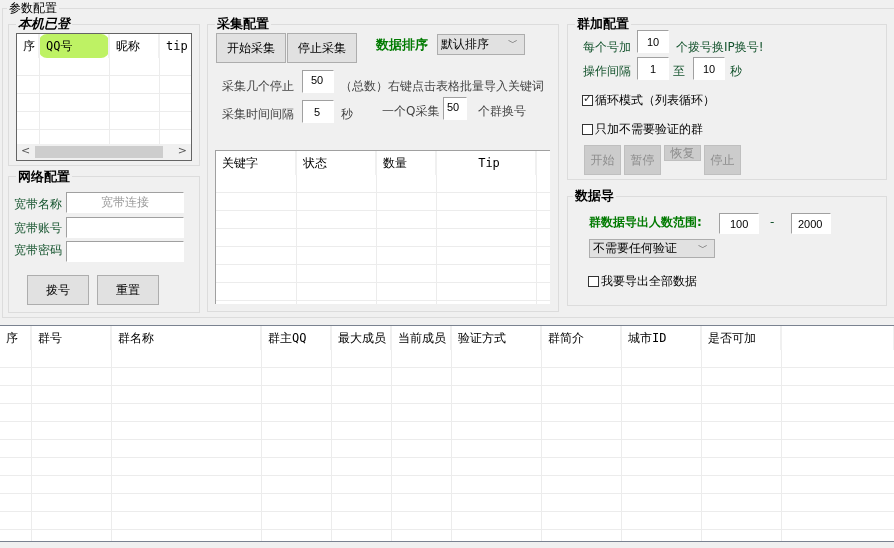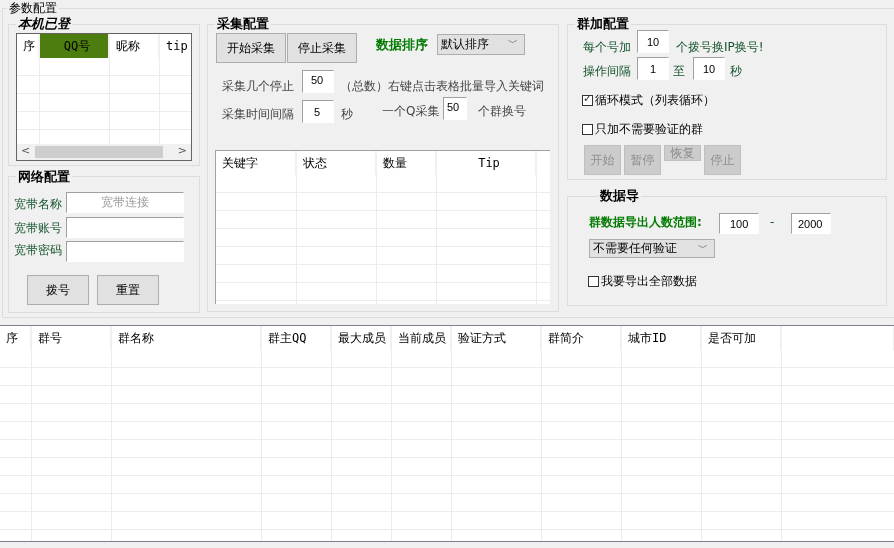--- a/index.html
+++ b/index.html
@@ -45,21 +45,21 @@
   <table id="local-table" style="width:190px;">
     <colgroup>
         <col style="width:22px">
         <col style="width:70px">
         <col style="width:50px">
         <col style="width:48px">
       </colgroup>
     <thead>
         <tr id="local-head">
           <th>序</th>
-          <th class="mono" style="text-align: center; background: #4d7c0f;">QQ号</th>
+          <th class="mono" style="background: #bef264; border-radius: 8px;">QQ号</th>
           <th>昵称</th>
           <th class="mono" style="text-align: left;">tip</th>
         </tr>
       </thead>
     <tbody id="local-body">
         <tr>
           <td></td>
           <td></td>
           <td></td>
           <td></td>
@@ -224,21 +224,21 @@
 <div class="chk" style="left:582px;top:121px;">
   <span class="box"></span>
   <span>只加不需要验证的群</span>
 </div>
 <div class="btn disabled" style="left:584px;top:145px;width:37px;height:30px;">开始</div>
 <div class="btn disabled" style="left:624px;top:145px;width:37px;height:30px;">暂停</div>
 <div class="btn disabled" style="left:664px;top:145px;width:37px;height:16px;">恢复</div>
 <div class="btn disabled" style="left:704px;top:145px;width:37px;height:30px;">停止</div>
 
 <div class="group" style="left:567px;top:196px;width:320px;height:110px;"></div>
-<div class="group-title" style="left:598px;top:189px;">数据导</div>
+<div class="group-title" style="left:573px;top:189px;">数据导</div>
 <div class="label green" style="left:589px;top:215px;">群数据导出人数范围:</div>
 <div class="input" style="left:719px;top:213px;width:40px;height:21px;padding-left:10px;">100</div>
 <div class="label dark" style="left:770px;top:215px;">-</div>
 <div class="input" style="left:791px;top:213px;width:40px;height:21px;padding-left:6px;">2000</div>
 <div class="select" style="left:589px;top:239px;width:126px;height:19px;">
   <span>不需要任何验证</span>
   <span class="chev">﹀</span>
 </div>
 <div class="chk" style="left:588px;top:273px;text-align:right;">
   <span class="box"></span>

